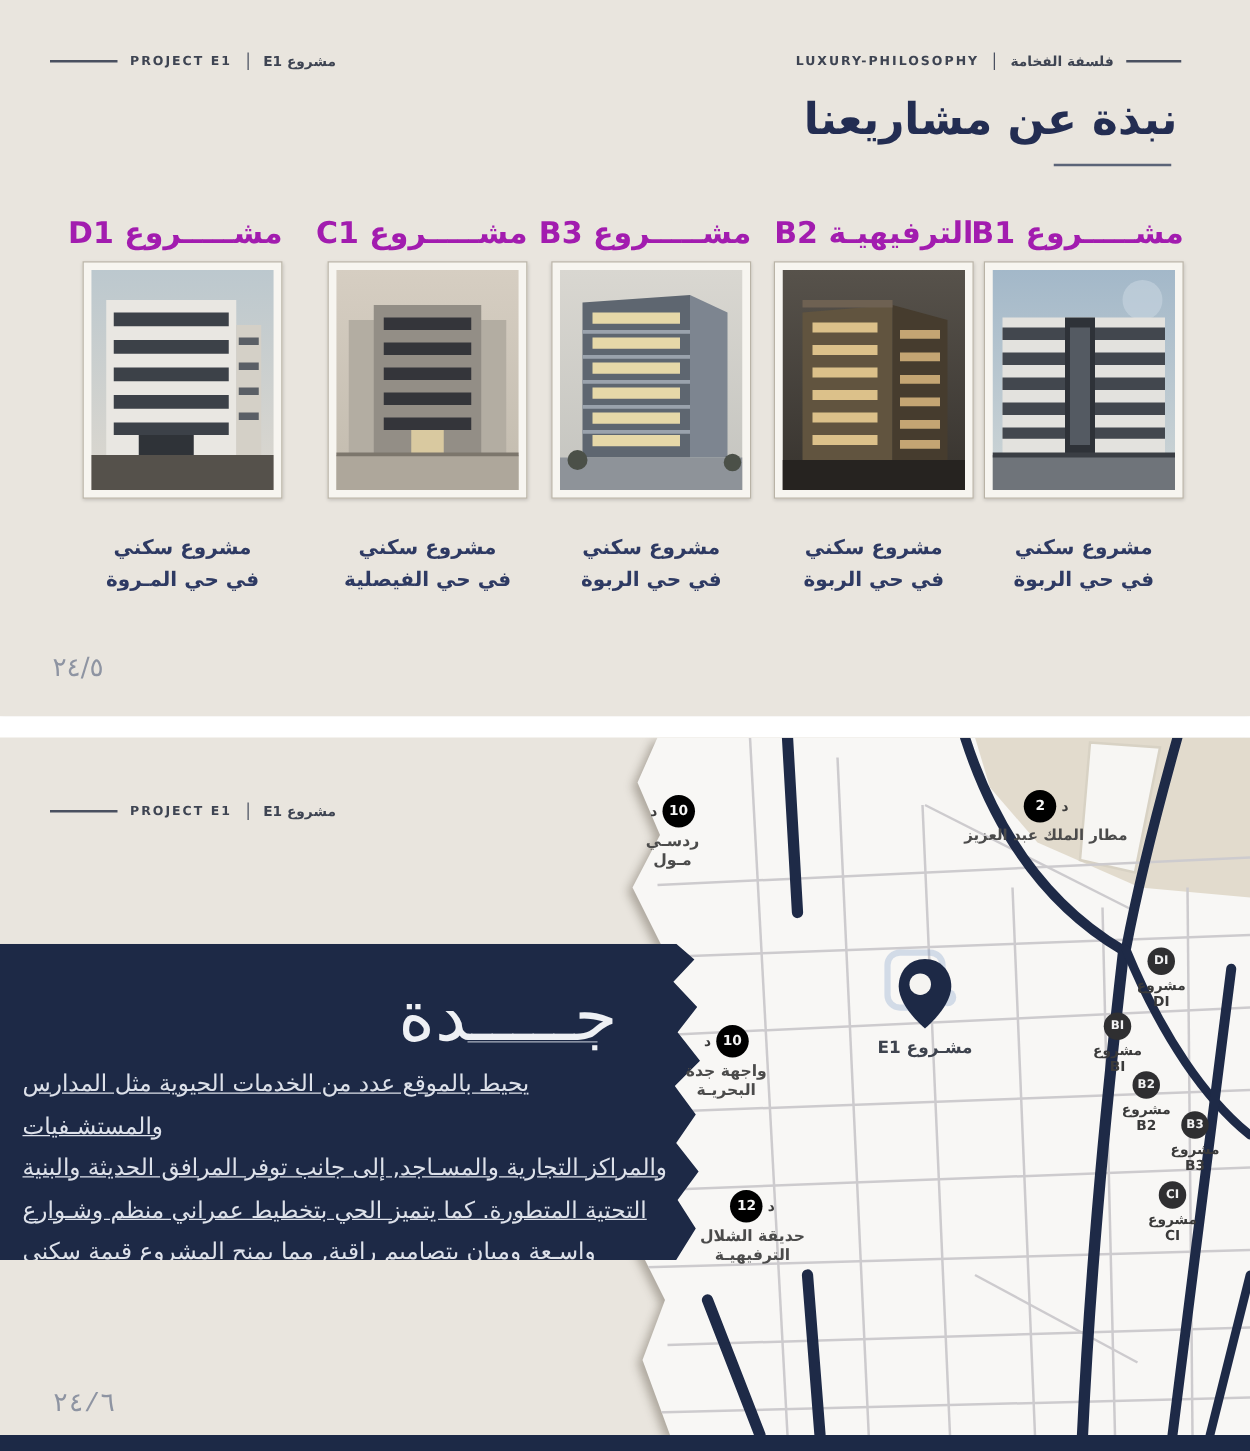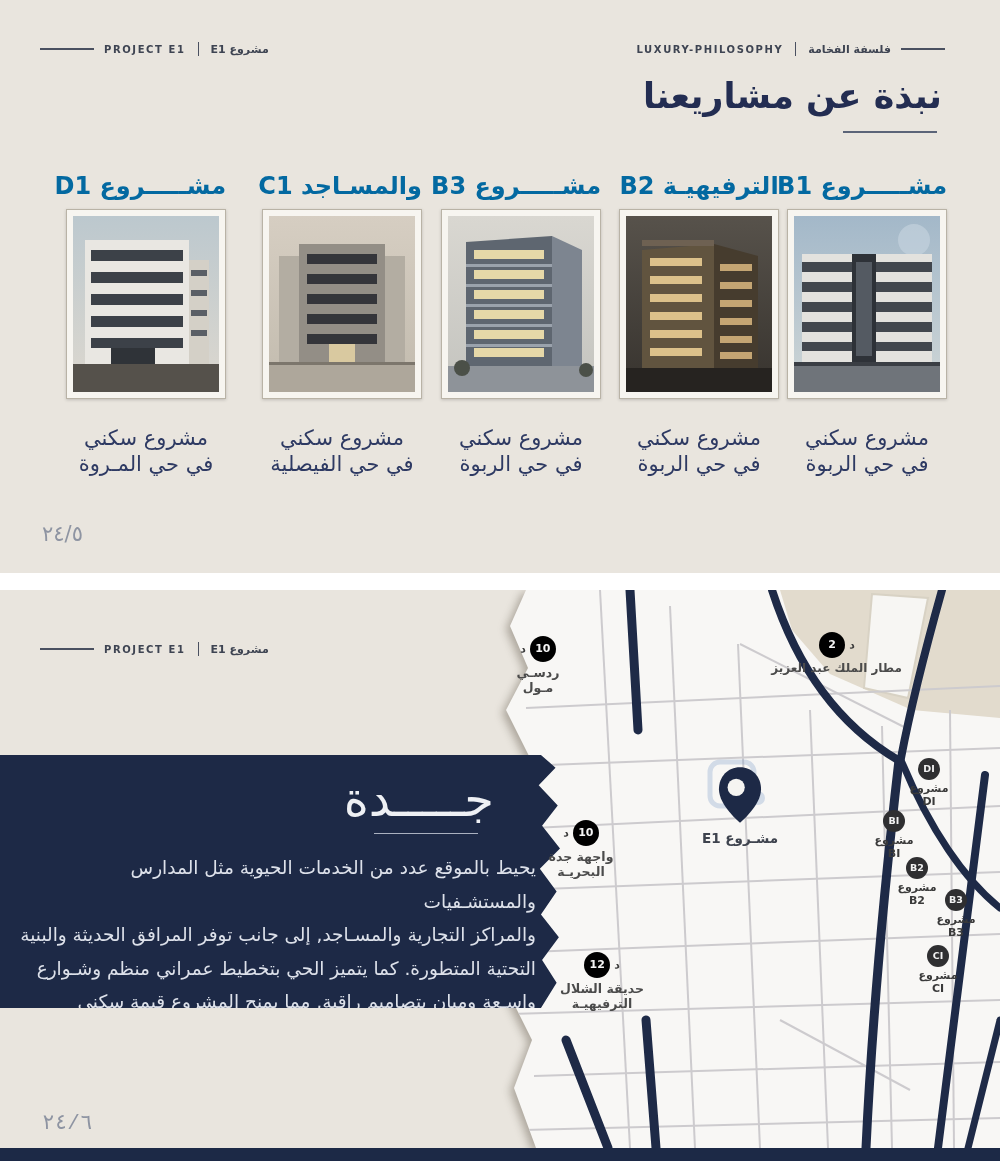--- a/index.html
+++ b/index.html
@@ -14,37 +14,37 @@
   
   .hdr{position:absolute;display:flex;align-items:center;gap:10px;color:#3e4452;}
   .hdr-line{width:54px;height:1.5px;background:#4a5060;}
   .hdr-en{font-size:10px;letter-spacing:1.6px;font-weight:600;}
   .hdr-sep{width:1px;height:14px;background:#4a5060;margin:0 2px;}
   .hdr-ar{font-size:11px;font-weight:600;direction:rtl;}
   
   .main-title{position:absolute;right:58px;top:76px;font-size:35px;font-weight:700;color:#232d52;direction:rtl;}
   .title-underline{position:absolute;right:63px;top:131px;width:94px;height:1.5px;background:#5b6478;}
   .card{position:absolute;top:163px;width:160px;text-align:center;}
-  .card-title{height:46px;line-height:46px;font-size:24px;font-weight:700;color:#0369a1;direction:rtl;white-space:nowrap;}
+  .card-title{height:46px;line-height:46px;font-size:24px;font-weight:700;color:#a21caf;direction:rtl;white-space:nowrap;}
   .card-frame{box-sizing:border-box;height:190px;background:#f7f5f0;border:1px solid #b9b3a6;padding:6px;box-shadow:0 1px 3px rgba(0,0,0,.18);}
   .card-frame svg{display:block;width:146px;height:176px;}
-  .card-desc{margin-top:26px;font-size:21px;line-height:26px;font-weight:400;color:#2e3a63;direction:rtl;}
+  .card-desc{margin-top:26px;font-size:16px;line-height:26px;font-weight:700;color:#2e3a63;direction:rtl;}
   .page-num{position:absolute;left:42px;font-size:21px;color:#8e94a2;direction:ltr;}
   .page-num.top{top:522px;}
   .page-num.bottom{top:520px;font-family:Liberation Mono, monospace;}
   
   .map-svg{position:absolute;right:0;top:0;width:520px;height:558px;}
   .map-tear{filter:drop-shadow(-4px 3px 4px rgba(100,92,78,.45));}
   .blue-panel{
     position:absolute;left:0;top:165px;width:560px;height:253px;background:#1d2946;z-index:5;
     clip-path:polygon(0 0,96.6% 0,99.2% 5%,96.2% 12%,99.6% 20%,96.8% 28%,100% 37%,96.4% 45%,99.4% 54%,96.6% 63%,99.8% 72%,96.8% 81%,99.4% 90%,96.6% 100%,0 100%);
   }
-  .city-title{position:absolute;right:66px;top:16px;font-size:48px;color:#eef0f4;direction:rtl;letter-spacing:1px;}
+  .city-title{position:absolute;right:66px;top:26px;font-size:56px;color:#eef0f4;direction:rtl;letter-spacing:1px;}
   .city-underline{position:absolute;right:82px;top:78px;width:104px;height:1px;background:#aab1c0;}
-  .panel-par{position:absolute;left:18px;right:24px;top:96px;font-size:18.5px;line-height:33.5px;color:#dde1ea;text-align:right;direction:rtl;}
+  .panel-par{position:absolute;left:18px;right:24px;top:96px;font-size:18.5px;line-height:33.5px;color:#dde1ea;text-align:left;direction:rtl;text-decoration:underline;}
   
   .poi{position:absolute;z-index:6;text-align:center;}
   .poi-top{display:flex;align-items:center;justify-content:center;gap:4px;}
   .poi-circle{width:26px;height:26px;border-radius:50%;background:#000000;color:#f5f5f5;font-size:11px;font-weight:700;line-height:26px;text-align:center;}
   .poi-unit{font-size:11px;color:#3c3c3c;font-weight:700;}
   .unit-right .poi-unit{order:2;} .unit-right .poi-circle{order:1;}
   .poi-name{margin-top:3px;font-size:12.5px;line-height:15px;color:#4b4b4b;font-weight:600;direction:rtl;white-space:nowrap;}
   .proj-marker{position:absolute;z-index:6;width:46px;text-align:center;}
   .proj-circle{width:22px;height:22px;margin:0 auto;border-radius:50%;background:#2f2f31;color:#f2f2f2;font-size:9.5px;font-weight:700;line-height:22px;text-align:center;}
   .proj-label{margin-top:2px;font-size:11px;line-height:13px;color:#3a3a3a;font-weight:600;direction:rtl;}
@@ -179,21 +179,21 @@
           <circle cx="138" cy="154" r="7" fill="#4b5048"></circle>
       </svg>
     </div>
     <div class="card-desc">
       <span>مشروع سكني</span><br>
       <span>في حي الربوة</span>
     </div>
   </div>
 
   <div class="card" style="left:262px;">
-    <div class="card-title">والمسـاجد C1</div>
+    <div class="card-title">مشـــــروع C1</div>
     <div class="card-frame">
       <svg viewBox="0 0 146 176">
         <defs>
             <linearGradient id="skyC1" x1="0" y1="0" x2="0" y2="1">
           <stop offset="0" stop-color="#d6cec2"></stop>
               <stop offset="1" stop-color="#c2bbae"></stop>
             </linearGradient>
           </defs>
         <rect width="146" height="176" fill="url(#skyC1)"></rect>
         <rect x="10" y="40" width="22" height="108" fill="#b3ada2"></rect>

